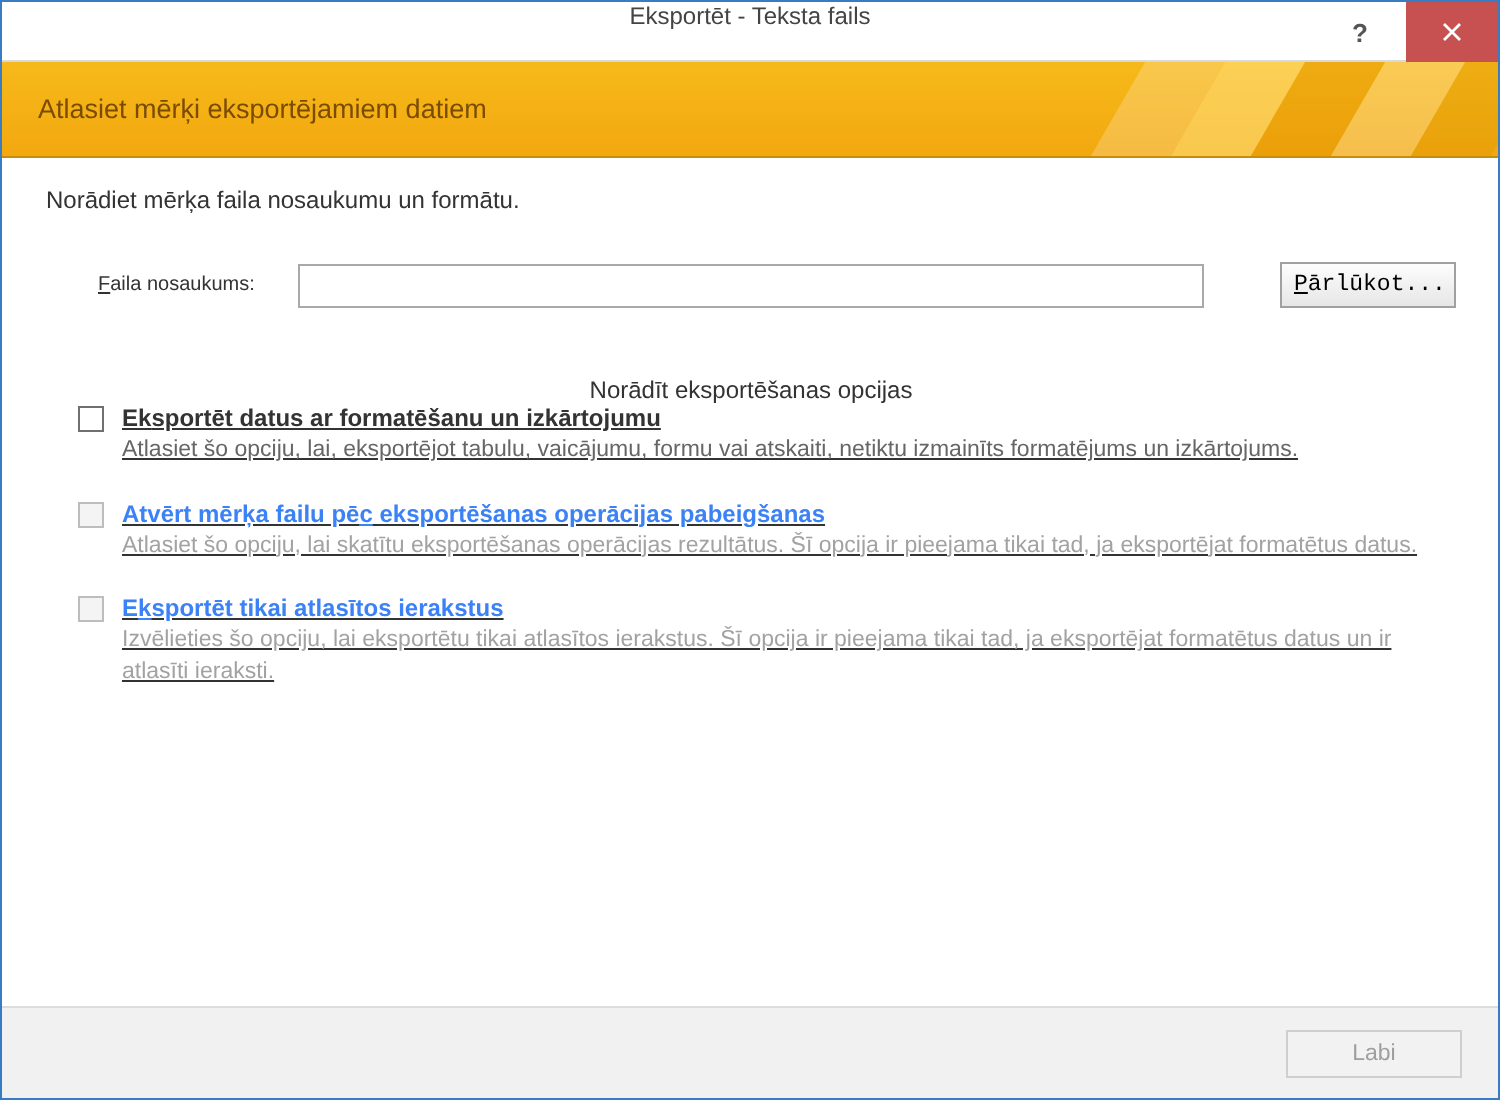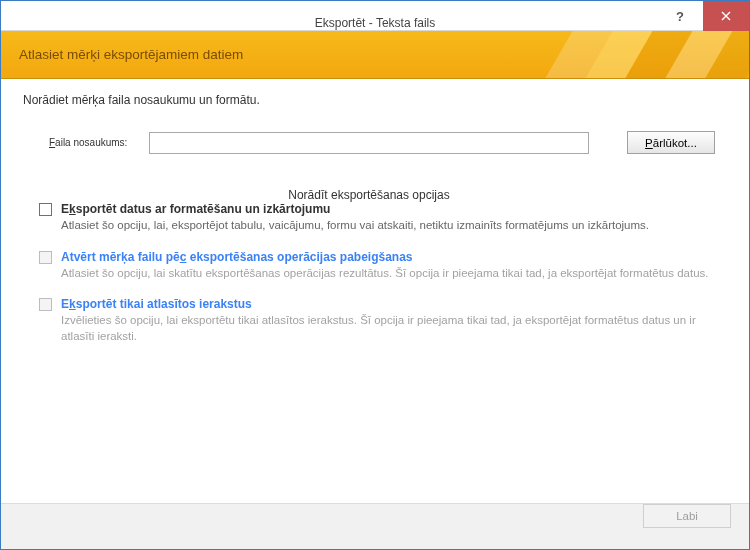--- a/index.html
+++ b/index.html
@@ -12,21 +12,21 @@
     width: 750px;
     height: 550px;
     overflow: hidden;
     border: 1px solid #3a7cc2;
   }
   
   .titlebar {
     height: 30px;
     background: #fff;
     display: flex;
-    align-items: flex-end;
+    align-items: flex-start;
     position: relative;
     border-bottom: 1px solid #d9d9d9;
   }
   .titlebar .title {
     flex: 1;
     text-align: center;
     font-size: 12px;
     color: #444;
   }
   .tb-buttons {
@@ -82,21 +82,21 @@
     transform: skewX(-30deg);
   }
   .a1 { right: 150px; background: rgba(255,255,255,0.25); }
   .a2 { right: 110px; background: rgba(255,230,140,0.6); }
   .a3 { right: 70px;  background: rgba(220,140,0,0.35); }
   .a4 { right: 30px;  background: rgba(255,255,255,0.3); }
   .a5 { right: -10px; background: rgba(210,140,0,0.3); }
 
   
   .content {
-    padding: 14px 34px 10px 22px;
+    padding: 14px 21px 10px 22px;
   }
   .instr {
     margin-bottom: 24px;
     font-size: 12px;
   }
   .filerow {
     display: flex;
     align-items: center;
     padding-left: 26px;
     margin-bottom: 34px;
@@ -112,29 +112,30 @@
     padding: 0 4px;
     font-size: 12px;
     margin-right: 38px;
   }
   .browse-btn {
     width: 88px;
     height: 23px;
     background: linear-gradient(#fdfdfd, #e6e6e6);
     border: 1px solid #a0a0a0;
     font-size: 11.5px;
-    font-family: Liberation Sans, sans-serif;
+    font-family: Liberation Mono, monospace;
     cursor: default;
   }
   .section-heading {
     font-size: 12px;
     text-align: center;
   }
   .options {
     padding-left: 38px;
+    text-decoration: underline;
   }
   .opt {
     margin-bottom: 16px;
     position: relative;
   }
   .opt .cb {
     position: absolute;
     left: -22px;
     top: 1px;
     width: 13px;
@@ -149,21 +150,21 @@
   .opt.disabled .opt-desc { color: #a2a2a2; }
 
   
   .footer {
     position: absolute;
     left: 1px; right: 1px; bottom: 1px;
     height: 46px;
     border-top: 1px solid #dcdcdc;
     background: #f1f1f1;
     display: flex;
-    align-items: flex-start;
+    align-items: center;
     justify-content: flex-end;
     padding-right: 18px;
     gap: 10px;
   }
   .dlg-btn {
     width: 88px;
     height: 24px;
     border: 1px solid #adadad;
     background: linear-gradient(#fdfdfd, #e9e9e9);
     font-family: inherit;

